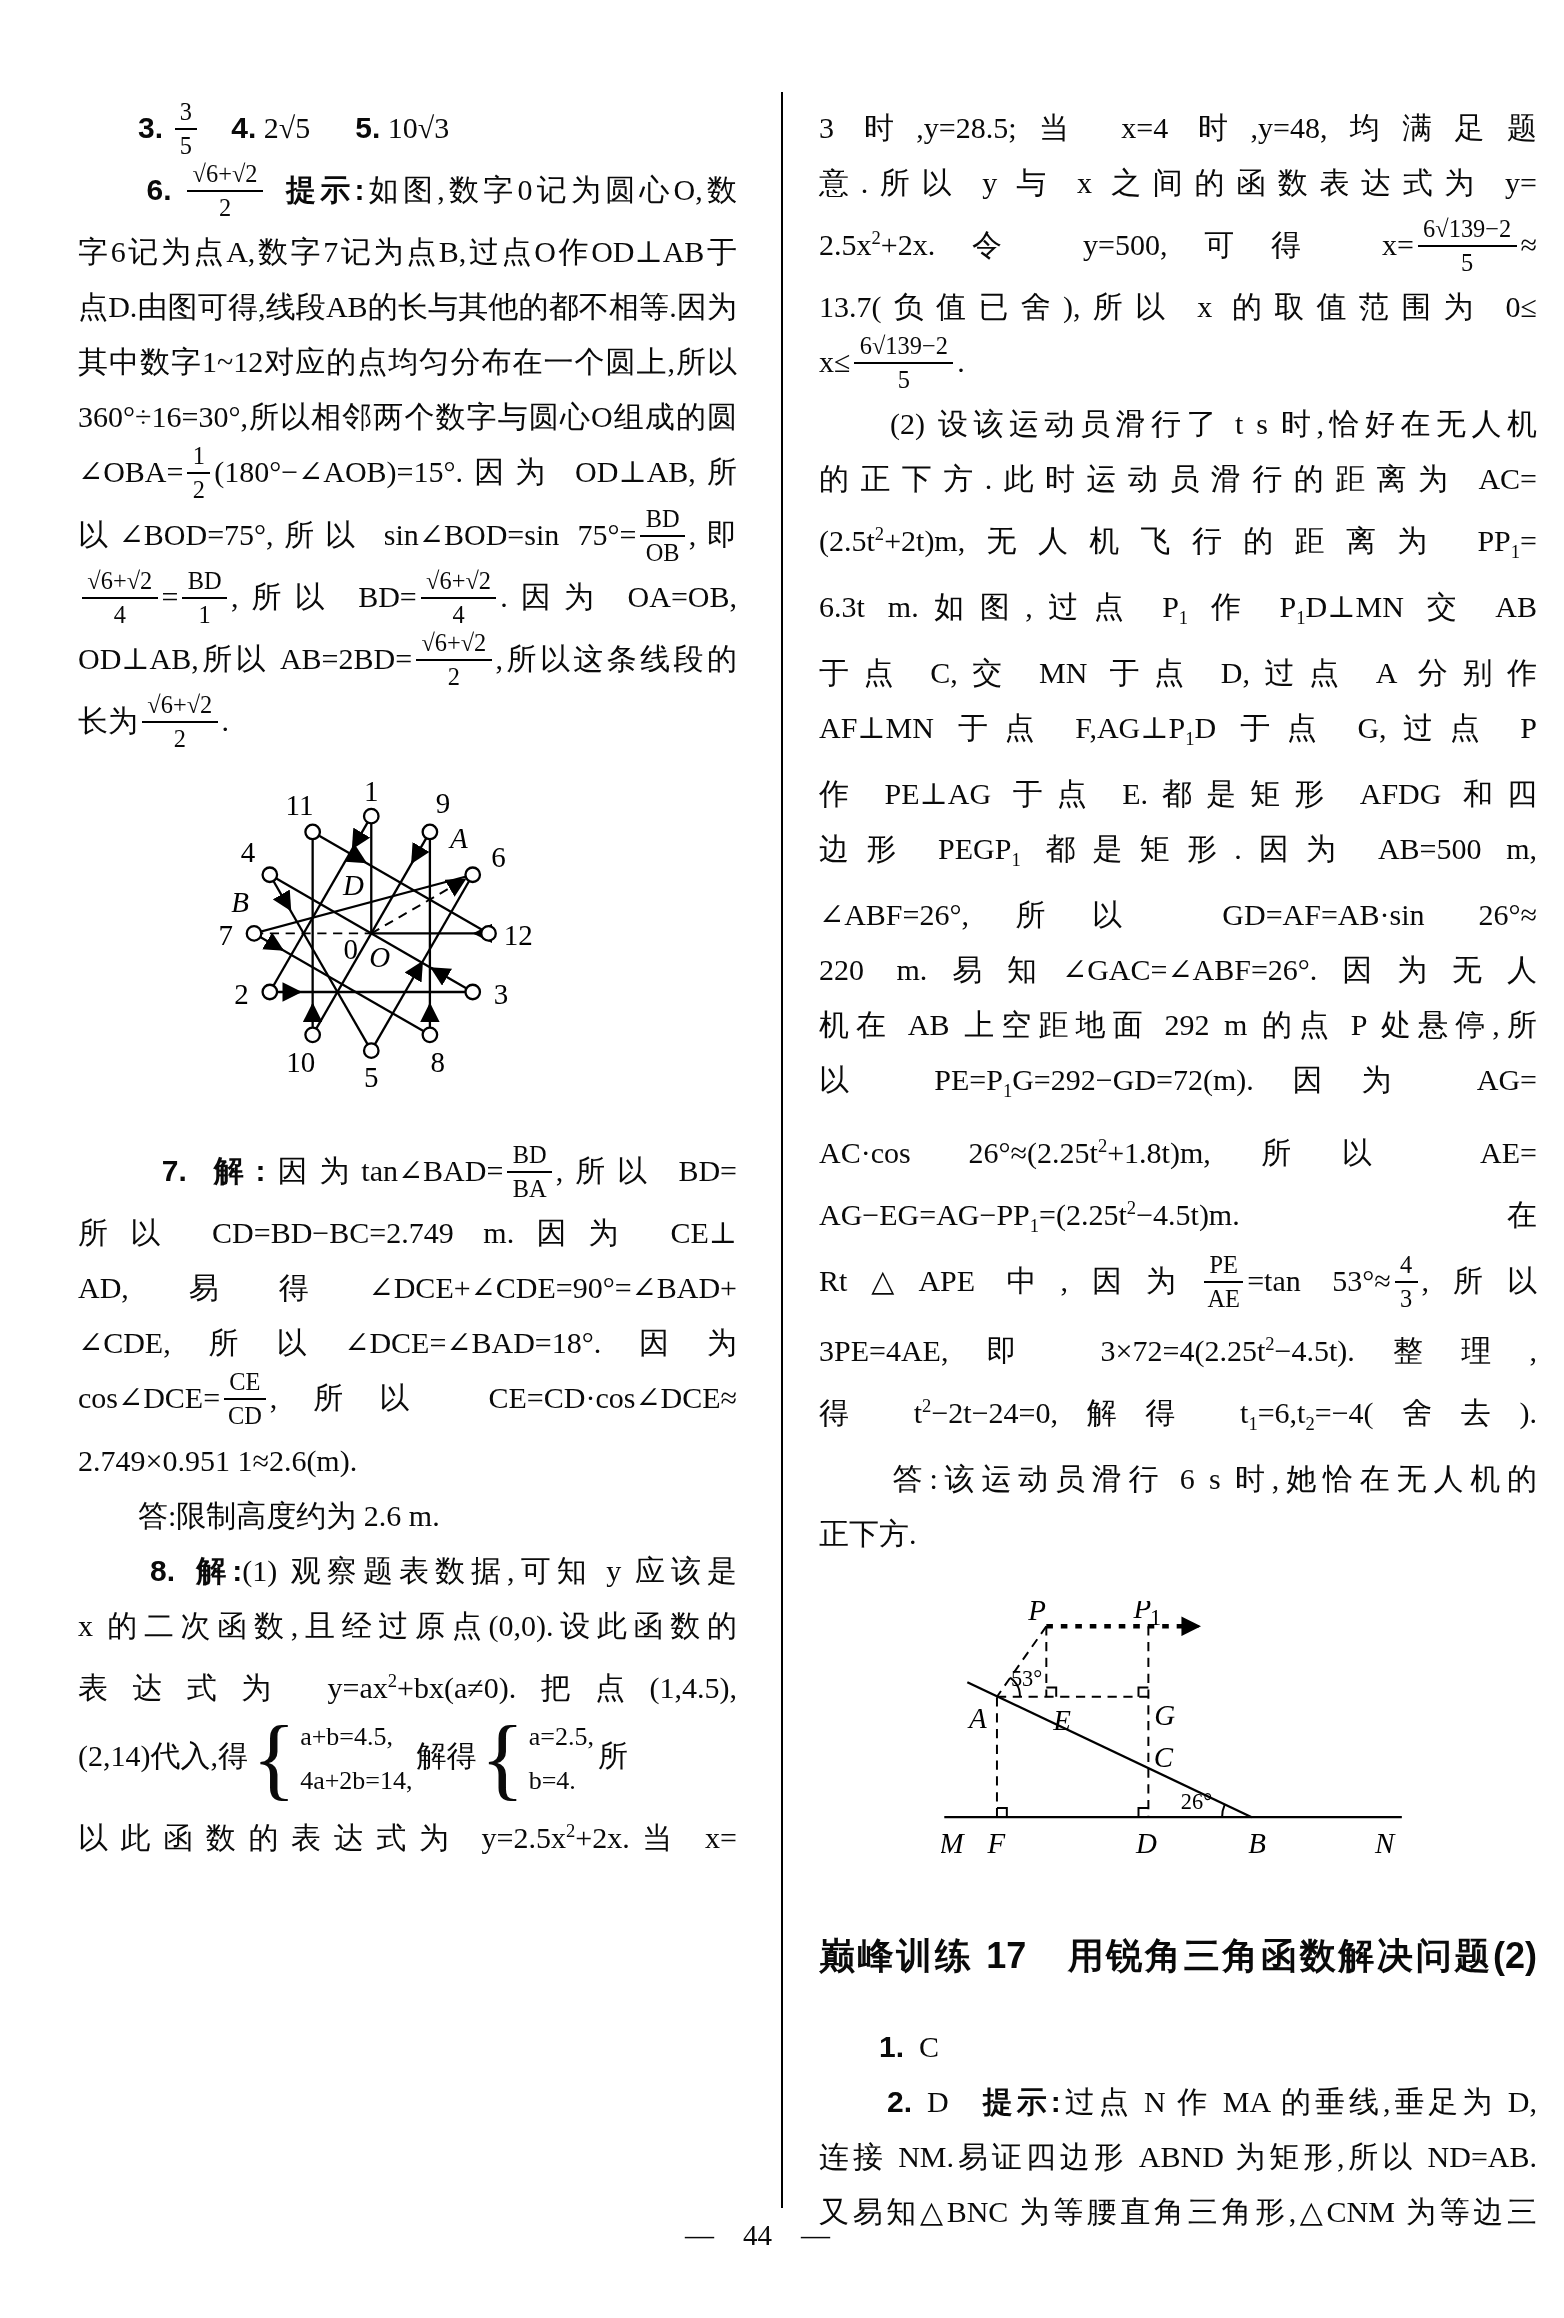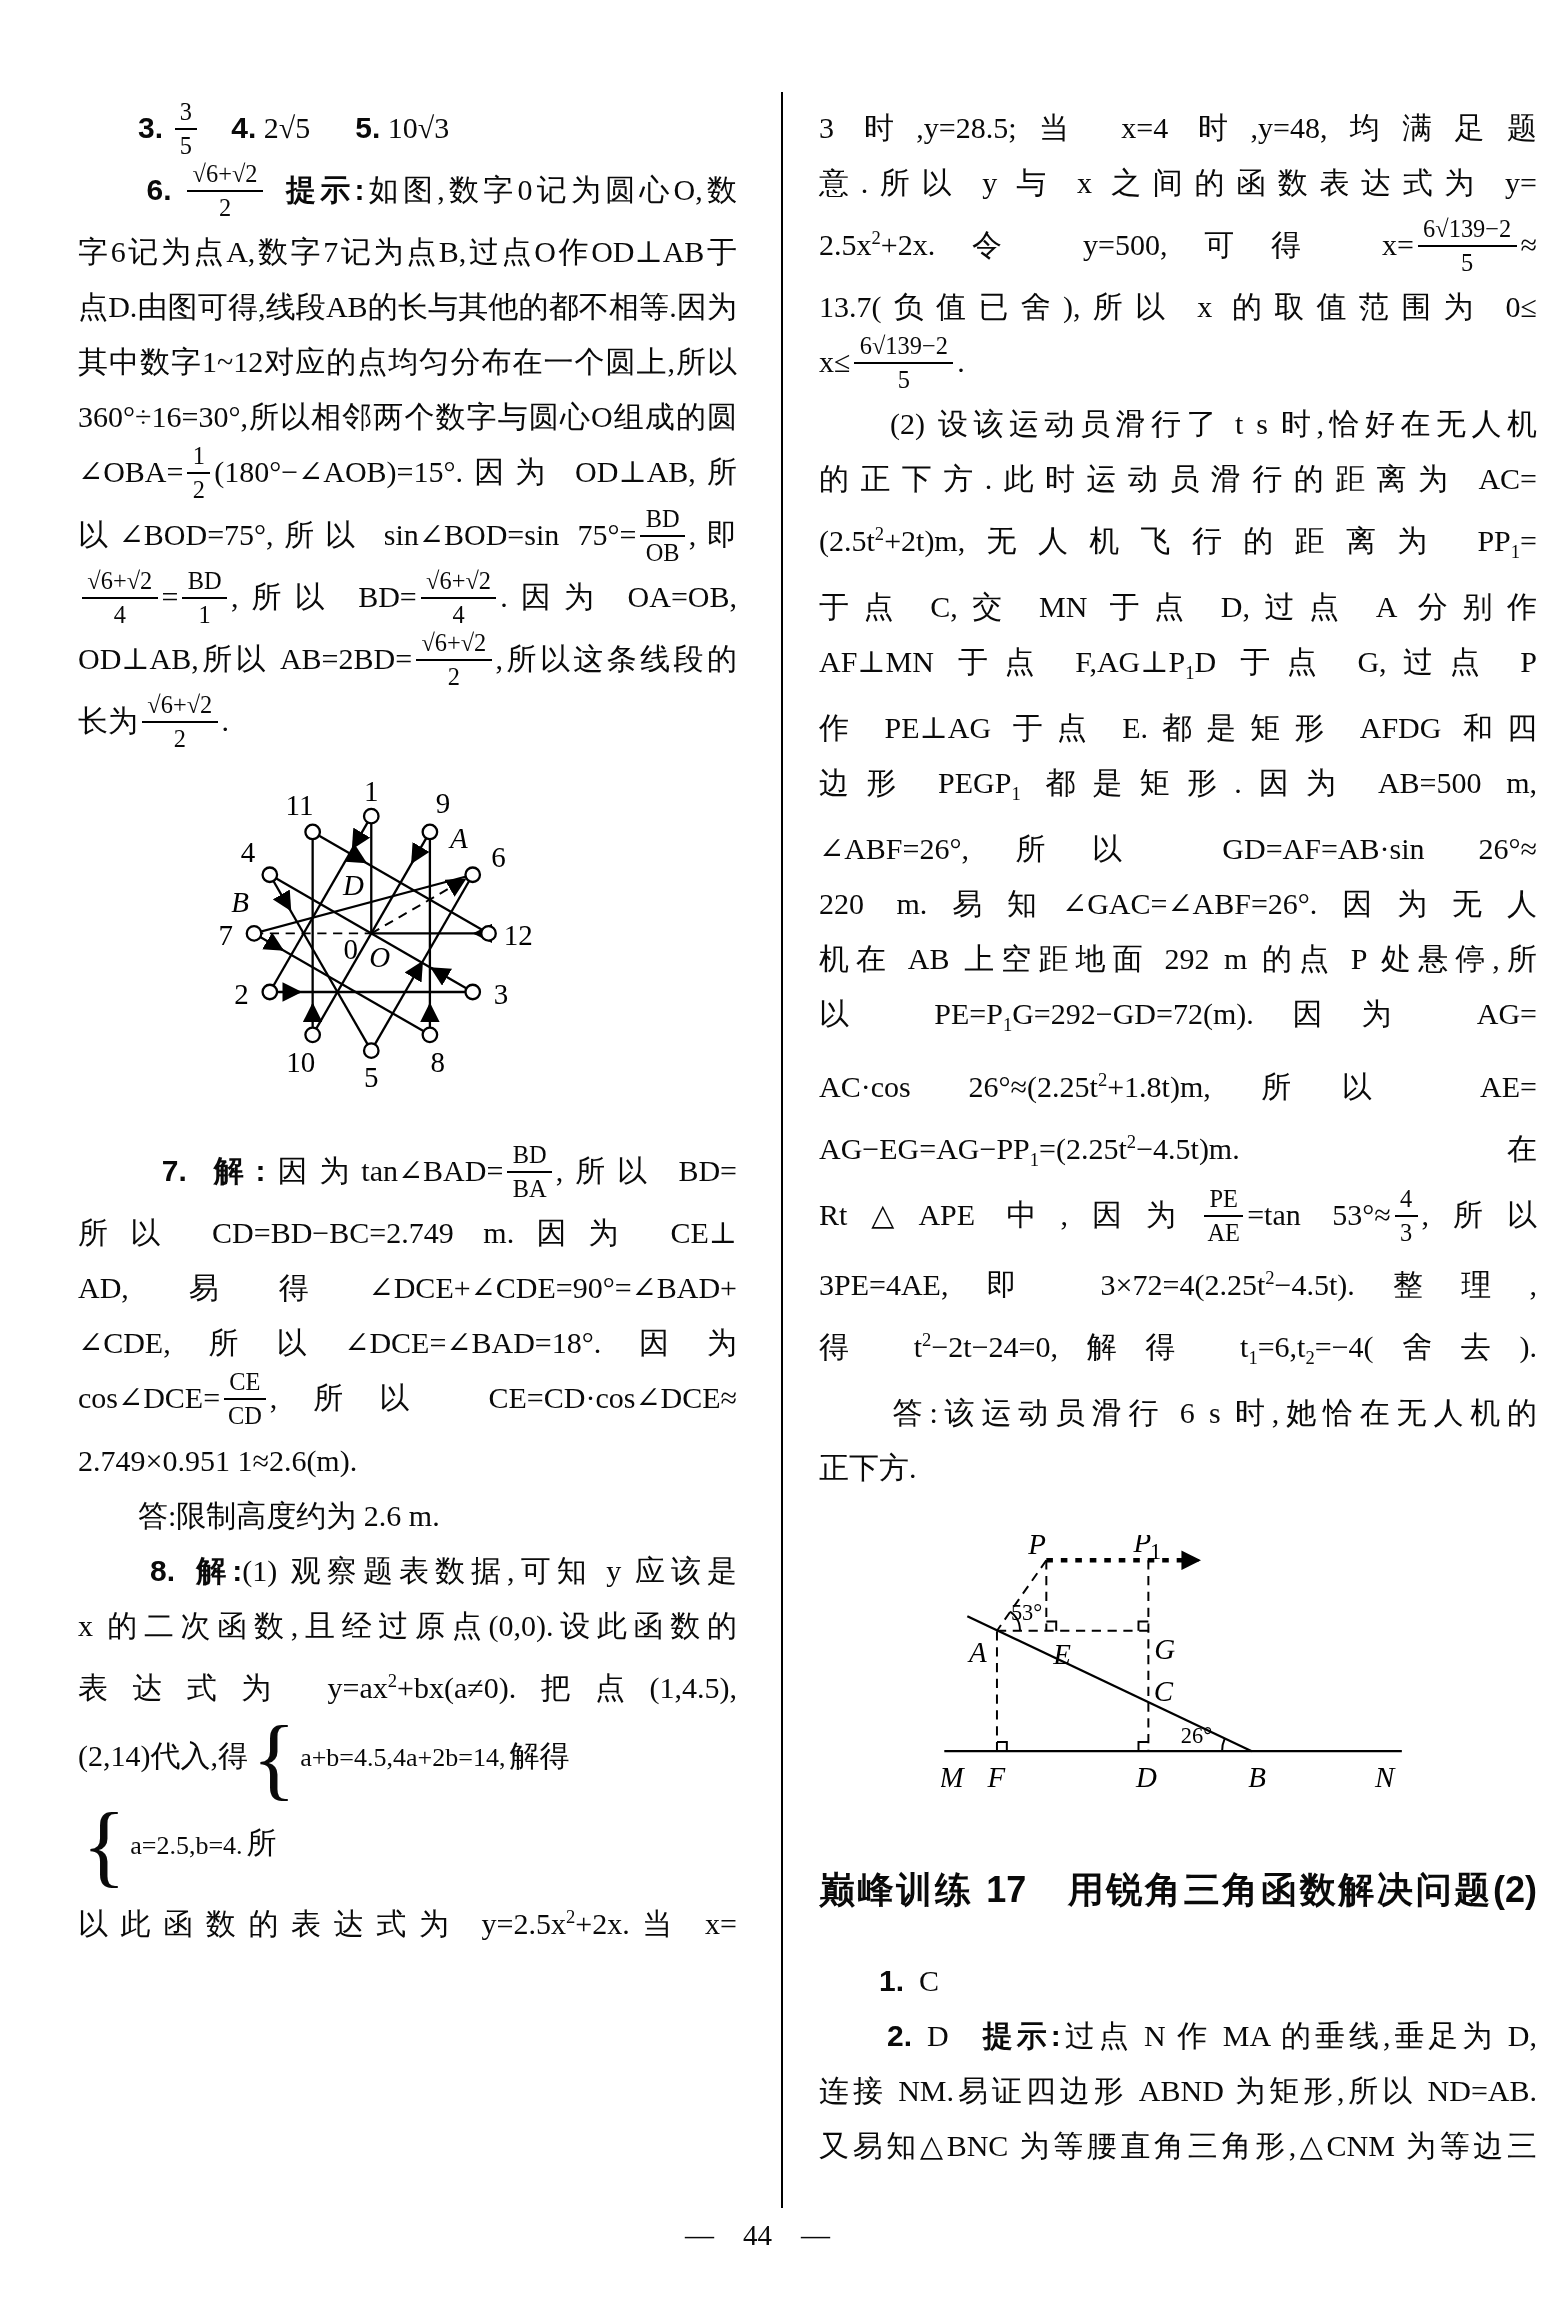--- a/index.html
+++ b/index.html
@@ -12,21 +12,21 @@
   .ln{font-size:30px;line-height:55px;min-height:55px;text-align:justify;text-align-last:justify;
       word-break:break-all;}
   .ln.nj{text-align:left;text-align-last:auto;}
   .hei{font-family:"Liberation Sans","DejaVu Sans",sans-serif;font-weight:700;}
   .frac{display:inline-flex;flex-direction:column;align-items:center;vertical-align:middle;
         font-size:24.4px;line-height:1.15;margin:0 4px;transform:translateY(-2px);}
   .fn{border-bottom:2px solid #000;padding:0 5.3px 2px;white-space:nowrap;}
   .fd{padding-top:2px;white-space:nowrap;}
   .cases{display:inline-flex;align-items:center;vertical-align:middle;margin:0 4px;}
   .cbr{font-size:92px;line-height:0.95;margin-right:4px;font-weight:400;}
-  .cst{display:inline-flex;flex-direction:row;text-align:right;font-size:26px;line-height:1.7;}
+  .cst{display:inline-flex;flex-direction:column;text-align:left;font-size:26px;line-height:1.7;}
   sub,sup{font-size:0.62em;}
   .fig{display:block;margin:17px auto 12px;}
   .sec-header{font-family:"Liberation Sans","DejaVu Sans",sans-serif;font-weight:700;
               font-size:36px;line-height:46px;margin-top:55px;margin-bottom:40px;
               text-align:justify;text-align-last:justify;}
   .footer{position:absolute;top:2219px;left:652px;width:211px;display:flex;justify-content:center;
           align-items:center;gap:29px;font-size:29px;}
   svg .seg{stroke:#000;stroke-width:3.5;fill:none;}
   svg .dsh{stroke:#000;stroke-width:3;fill:none;stroke-dasharray:14 10;}
   svg .dshb{stroke:#000;stroke-width:7;fill:none;stroke-dasharray:10 12;}
@@ -202,20 +202,21 @@
             <span class="fd">5</span>
           </span>≈</div>
         <div class="ln">13.7(负值已舍),所以 x 的取值范围为 0≤</div>
         <div class="ln nj">x≤<span class="frac">
             <span class="fn">6√139−2</span>
             <span class="fd">5</span>
           </span>.</div>
         <div class="ln">　　(2) 设该运动员滑行了 t s 时,恰好在无人机</div>
         <div class="ln">的正下方.此时运动员滑行的距离为 AC=</div>
         <div class="ln">(2.5t<sup>2</sup>+2t)m,无人机飞行的距离为 PP<sub>1</sub>=</div>
+        <div class="ln">6.3t m.如图,过点 P<sub>1</sub> 作 P<sub>1</sub>D⊥MN 交 AB</div>
         <div class="ln">于点 C,交 MN 于点 D,过点 A 分别作</div>
         <div class="ln">AF⊥MN 于点 F,AG⊥P<sub>1</sub>D 于点 G,过点 P</div>
         <div class="ln">作 PE⊥AG 于点 E.都是矩形 AFDG 和四</div>
         <div class="ln">边形 PEGP<sub>1</sub> 都是矩形.因为 AB=500 m,</div>
         <div class="ln">∠ABF=26°,所以 GD=AF=AB·sin 26°≈</div>
         <div class="ln">220 m.易知∠GAC=∠ABF=26°.因为无人</div>
         <div class="ln">机在 AB 上空距地面 292 m 的点 P 处悬停,所</div>
         <div class="ln">以 PE=P<sub>1</sub>G=292−GD=72(m).因为 AG=</div>
         <div class="ln">AC·cos 26°≈(2.25t<sup>2</sup>+1.8t)m,所以 AE=</div>
         <div class="ln">AG−EG=AG−PP<sub>1</sub>=(2.25t<sup>2</sup>−4.5t)m.在</div>

